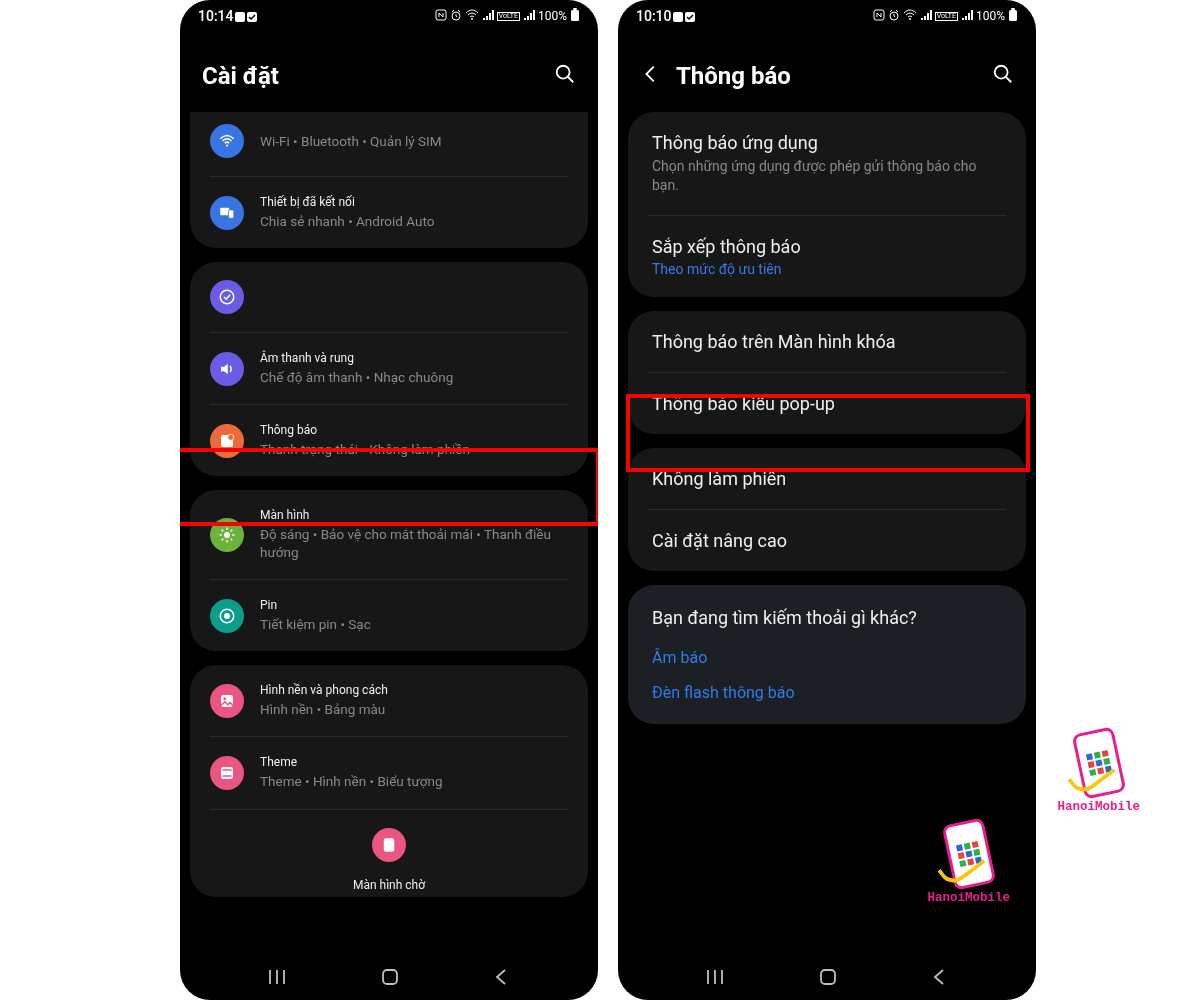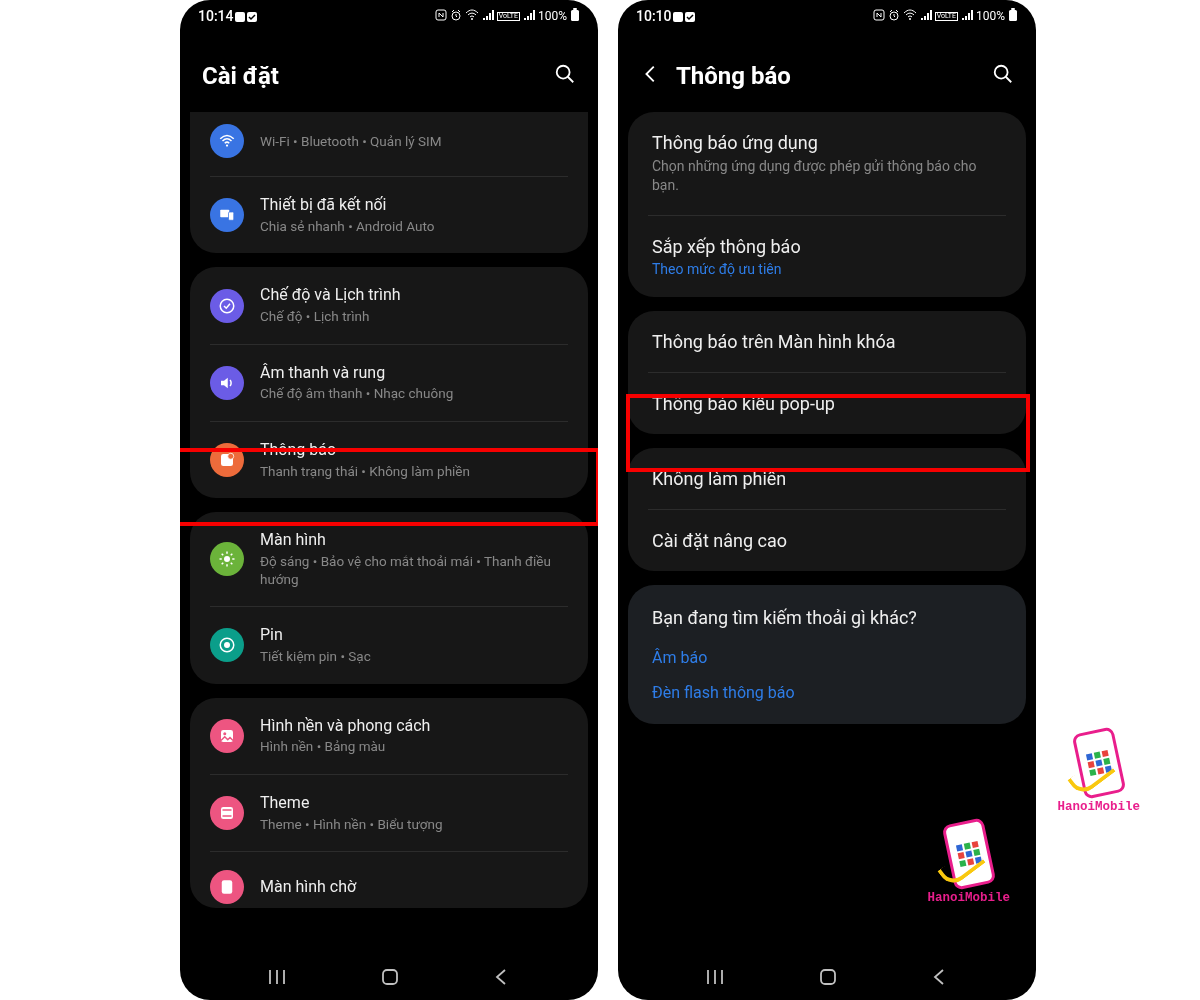--- a/index.html
+++ b/index.html
@@ -68,21 +68,21 @@
   .c-blue { background:#3974e3; }
   .c-bluel { background:#3974e3; }
   .c-purple { background:#6b5ce6; }
   .c-vol { background:#6b5ce6; }
   .c-orange { background:#ed6b3b; }
   .c-green { background:#6bb33a; }
   .c-teal { background:#0b9e8a; }
   .c-pink { background:#ed5581; }
   .c-pink2 { background:#ed5581; }
   .row-text { flex: 1; min-width: 0; }
-  .row-title { color: #efefef; font-size: 16px; font-weight: 400; line-height: 1.3; }
+  .row-title { color: #efefef; font-size: 12px; font-weight: 400; line-height: 1.3; }
   .row-sub { color: #888; font-size: 13.5px; margin-top: 2px; line-height: 1.3; }
   .highlight-box {
     position: absolute;
     border: 4px solid #f70000;
     pointer-events: none;
     z-index: 5;
   }
   
   .simple-row {
     padding: 20px 4px;
@@ -221,24 +221,20 @@
     </div>
 
     <div class="card">
       <div class="row">
         <div class="icon-circle c-purple">
             <svg viewBox="0 0 24 24">
               <circle cx="12" cy="12" r="9" fill="none" stroke="#fff" stroke-width="2"></circle>
               <path d="M8 12l3 3 5-6" stroke="#fff" stroke-width="2" fill="none"></path>
             </svg>
           </div>
-        <div class="row-text">
-            <div class="row-title">Chế độ và Lịch trình</div>
-            <div class="row-sub">Chế độ  •  Lịch trình</div>
-          </div>
       </div>
       <div class="row">
         <div class="icon-circle c-vol">
             <svg viewBox="0 0 24 24">
               <path d="M4 9v6h4l5 4V5l-5 4H4z" fill="#fff"></path>
               <path d="M16 8c2 2 2 6 0 8" stroke="#fff" fill="none" stroke-width="2"></path>
             </svg>
           </div>
         <div class="row-text">
             <div class="row-title">Âm thanh và rung</div>
@@ -307,21 +303,21 @@
             <svg viewBox="0 0 24 24">
               <rect x="4" y="4" width="16" height="16" rx="3" fill="#fff"></rect>
               <path d="M6 8h12M6 16h12" stroke="#ed5581" stroke-width="2"></path>
             </svg>
           </div>
         <div class="row-text">
             <div class="row-title">Theme</div>
             <div class="row-sub">Theme  •  Hình nền  •  Biểu tượng</div>
           </div>
       </div>
-      <div class="row" style="padding-bottom:4px;">
+      <div class="row" style="padding-bottom:4px;flex-direction:column;">
         <div class="icon-circle c-pink2">
             <svg viewBox="0 0 24 24">
               <rect x="5" y="3" width="14" height="18" rx="3" fill="#fff"></rect>
             </svg>
           </div>
         <div class="row-text">
             <div class="row-title">Màn hình chờ</div>
           </div>
       </div>
     </div>

